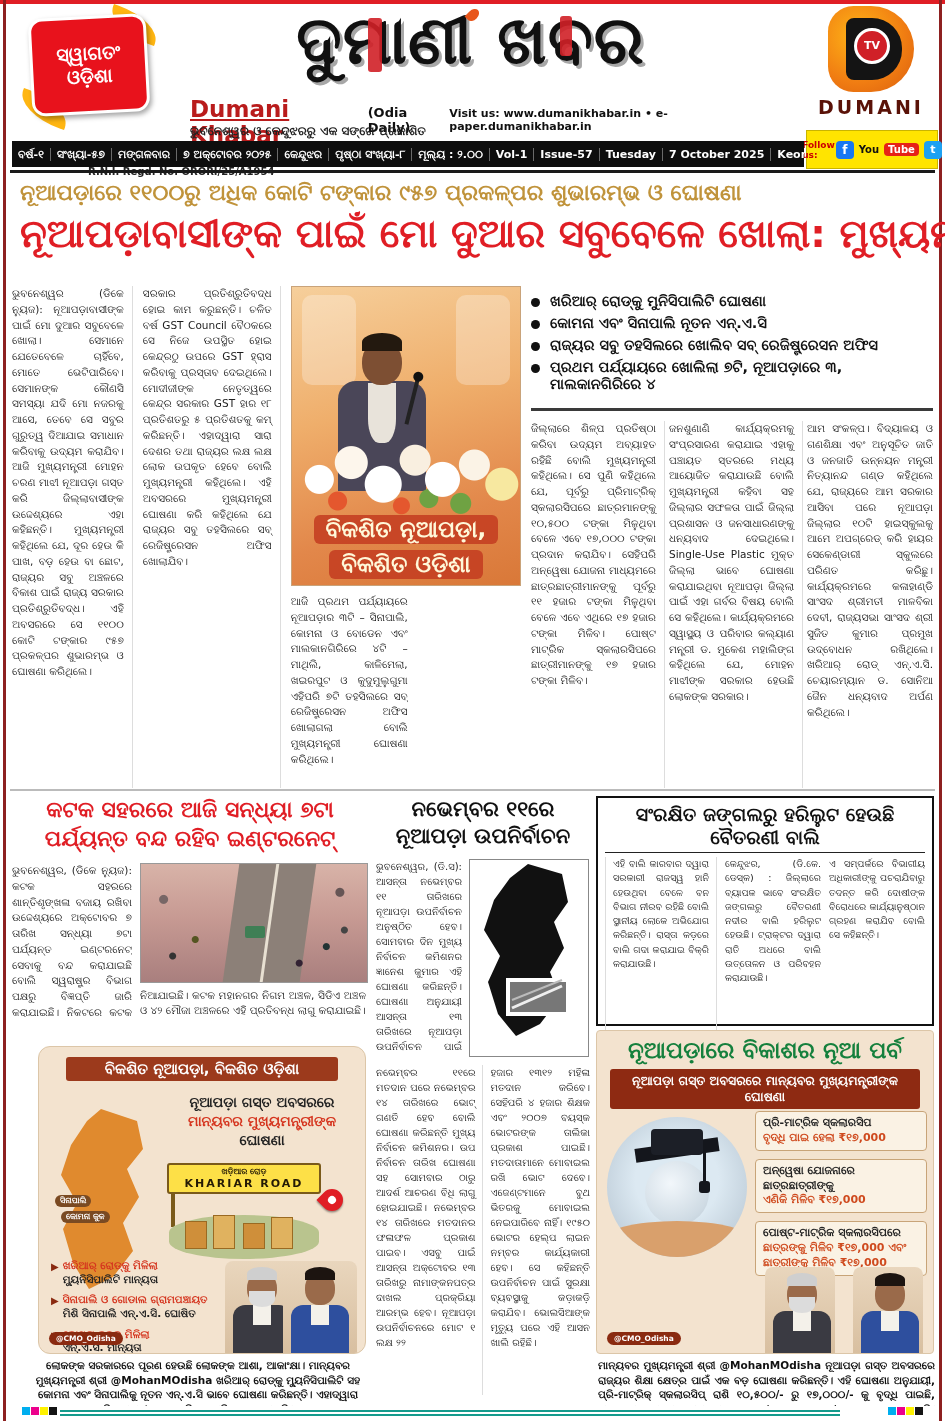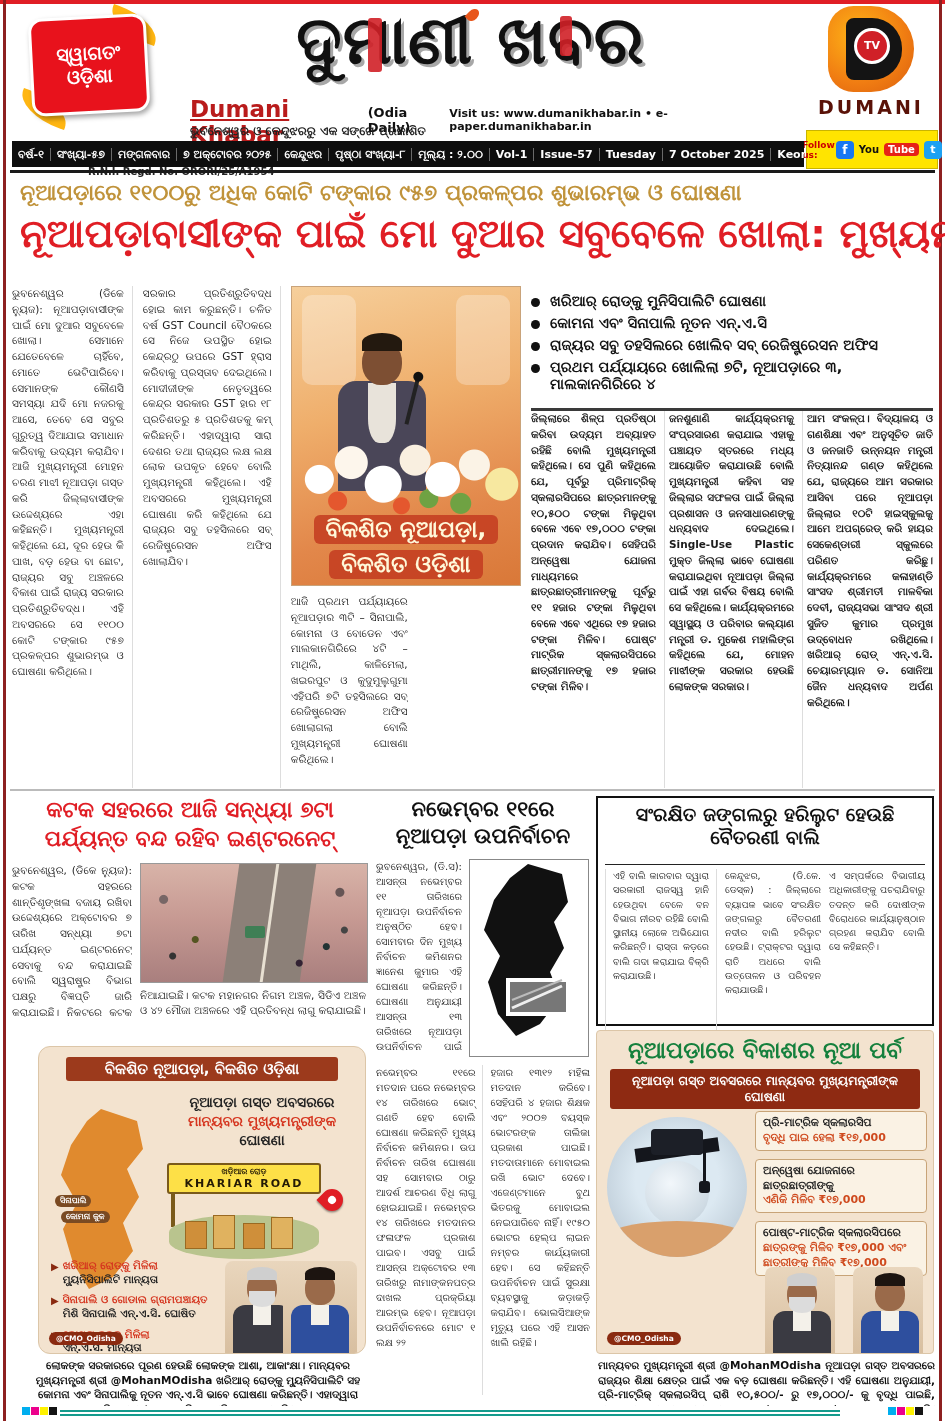--- a/index.html
+++ b/index.html
@@ -80,21 +80,21 @@
      radial-gradient(circle at 60% 78%,#6fa243 9px,transparent 10px);}
   .overlay-badges{position:absolute;left:0;bottom:6px;width:100%;display:flex;flex-direction:column;align-items:center;gap:6px;}
   .ob1,.ob2{background:rgba(196,62,33,.88);color:#fff8d9;font-weight:900;font-size:23px;padding:1px 12px;border-radius:6px;white-space:nowrap;}
   .photo-cols{display:flex;gap:8px;margin-top:8px;flex:1;}
   .c3,.c4{width:117px;}
   .c3{border-right:1px solid #ddd;padding-right:7px;}
   .right-stack{width:402px;display:flex;flex-direction:column;}
   .bullets{border-bottom:3px solid #3a3a3a;padding:2px 0 10px 0;}
   .bullets .b{display:flex;gap:10px;align-items:flex-start;margin:5px 0;font-size:14.5px;font-weight:600;color:#111;}
   .dot{width:9px;height:9px;border-radius:50%;background:#111;margin-top:5px;flex:0 0 auto;}
-  .right-cols{display:flex;gap:4px;margin-top:0;flex:1;font-weight:bold;}
+  .right-cols{display:flex;gap:4px;margin-top:10px;flex:1;}
   .c5,.c6{width:127px;border-right:1px solid #ddd;padding-right:8px;}
   .c7{width:128px;}
 
   .band-rule{position:absolute;left:10px;top:789px;width:925px;height:2px;background:#bbb;}
 
   
   .cuttack{position:absolute;left:12px;top:796px;width:356px;}
   .cuttack h2{margin:0;color:#e01e25;font-size:22px;font-weight:900;text-align:center;line-height:1.3;}
   .cuttack-row{display:flex;gap:8px;margin-top:10px;}
   .cuttack-col{width:120px;font-size:10.5px;line-height:1.5;text-align:justify;color:#1c1c1c;height:158px;overflow:hidden;}
@@ -117,21 +117,21 @@
   .byelection{position:absolute;left:376px;top:796px;width:214px;height:604px;}
   .byelection h2{margin:0;color:#111;font-size:21px;font-weight:900;line-height:1.3;text-align:center;}
   .by-row{display:flex;gap:7px;margin-top:8px;}
   .by-intro{width:86px;font-size:10px;line-height:1.5;text-align:justify;color:#1c1c1c;height:196px;overflow:hidden;}
   .by-map{width:118px;height:196px;border:1px solid #888;position:relative;background:#fff;}
   .by-cols{display:flex;gap:8px;margin-top:8px;height:330px;overflow:hidden;}
   .by-c{width:100px;font-size:10px;line-height:1.5;text-align:justify;color:#1c1c1c;}
   .by-c.first{border-right:1px solid #ddd;padding-right:6px;}
 
   .baitarani{position:absolute;left:596px;top:796px;width:338px;height:230px;border:2px solid #111;padding:5px 7px;box-sizing:border-box;background:#fff;}
-  .baitarani h2{margin:0 0 4px 0;color:#111;font-size:19px;font-weight:900;text-align:center;border-bottom:1px solid #222;padding-bottom:15px;}
+  .baitarani h2{margin:0 0 4px 0;color:#111;font-size:19px;font-weight:900;text-align:center;border-bottom:1px solid #222;padding-bottom:3px;}
   .bait-cols{display:flex;gap:8px;height:178px;overflow:hidden;}
   .bait-c{width:102px;font-size:9.5px;line-height:1.5;text-align:justify;color:#1c1c1c;}
   .bait-c.mid{border-left:1px solid #ddd;border-right:1px solid #ddd;padding:0 7px;}
 
   
   .ad{background:#f3e3cf;border:1px solid #dcc6a8;border-radius:12px;box-sizing:border-box;overflow:hidden;}
   .ad-left{position:absolute;left:38px;top:1046px;width:328px;height:308px;}
   .adl-band{margin:10px auto 0 auto;width:272px;background:#9c3a1c;color:#fff;font-size:15px;font-weight:800;text-align:center;padding:3px 0;border-radius:3px;}
   .adl-sub{position:absolute;left:130px;top:46px;width:186px;text-align:center;font-weight:800;font-size:14px;line-height:1.35;color:#222;}
   .adl-sub .red{color:#d5351f;}

